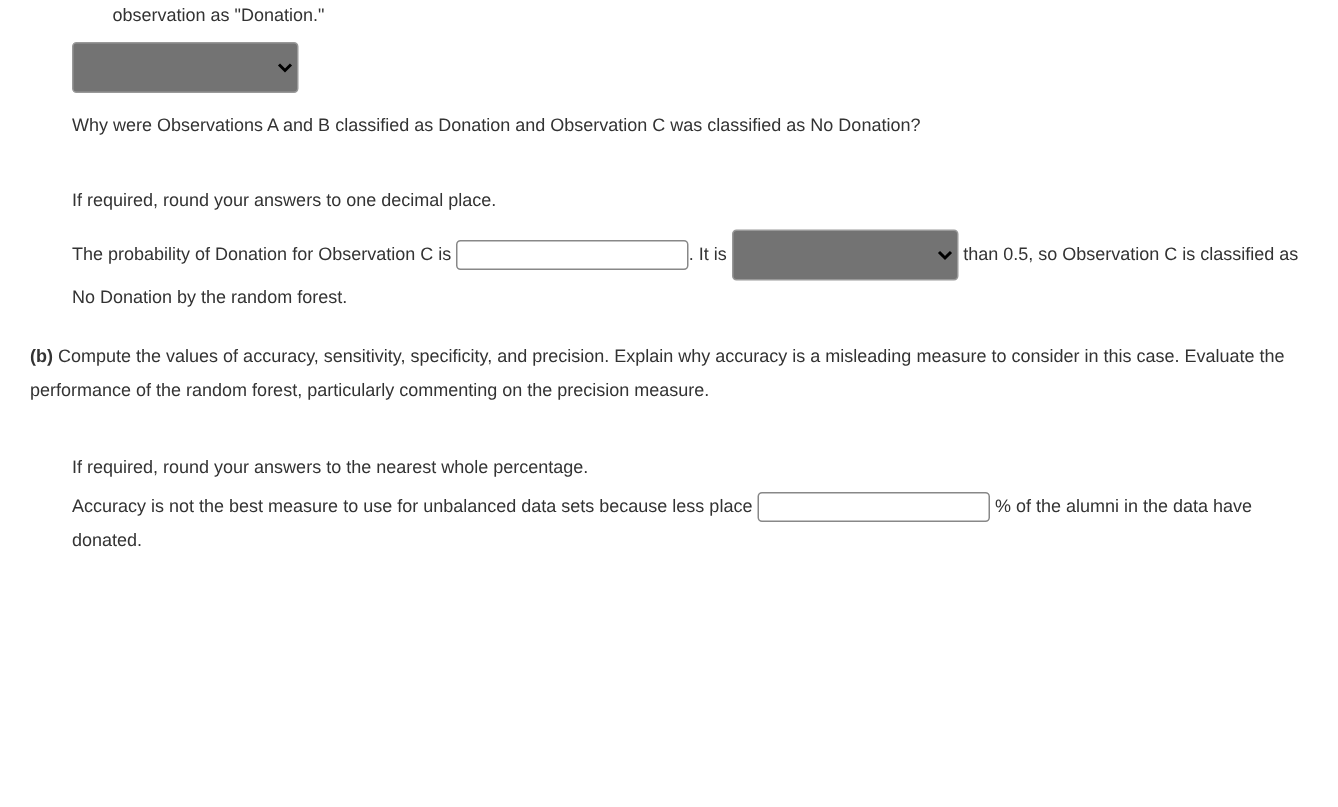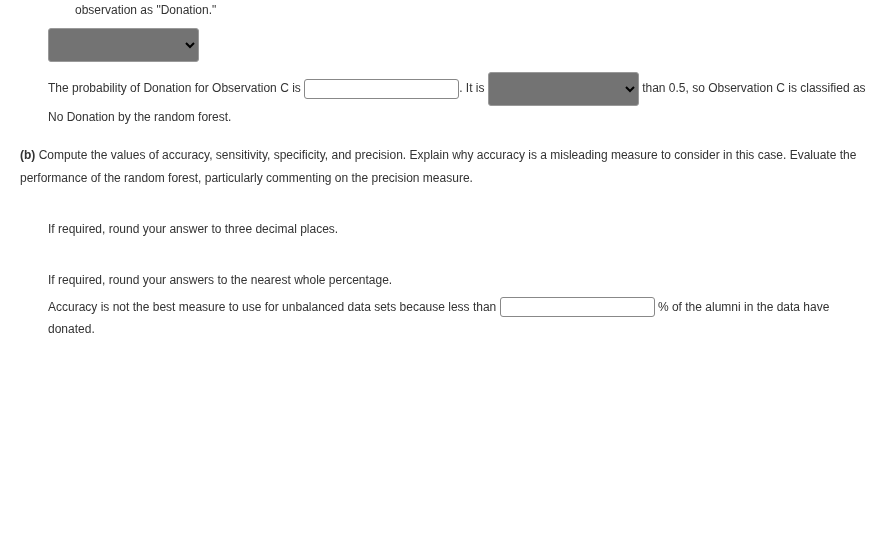--- a/index.html
+++ b/index.html
@@ -65,37 +65,38 @@
 <div class="content">
 
   <div class="fragment">observation as "Donation."</div>
 
   <div class="select-wrap">
     <select>
       <option>- Select your answer -</option>
     </select>
   </div>
 
+  <div class="line indent-a">Why were Observations A and B classified as Donation and Observation C was classified as No Donation?</div>
 
+  <div class="line indent-a gap-lg">If required, round your answers to one decimal place.</div>
 
 
 
   <div class="line indent-a" style="margin-top:8px">
     <span>The probability of Donation for Observation C is </span><input type="text" class="num-input" style=""><span>. It is </span><select><option>- Select your answer -</option></select><span> than 0.5, so Observation C is classified as No Donation by the random forest.</span>
   </div>
 
   <div class="gap-lg" style="margin-top:16px">
     <div class="line">
       <span class="part-label">(b)</span>
       <span>Compute the values of accuracy, sensitivity, specificity, and precision. Explain why accuracy is a misleading measure to consider in this case. Evaluate the performance of the random forest, particularly commenting on the precision measure.</span>
     </div>
   </div>
 
-  <div class="line indent-a gap-lg">If required, round your answer to three decimal places.</div>
 
 
   <div class="line indent-a gap-lg">If required, round your answers to the nearest whole percentage.</div>
 
   <div class="line indent-a">
-    <span>Accuracy is not the best measure to use for unbalanced data sets because less than </span><input type="text" class="pct-input" style=""><span> % of the alumni in the data have donated.</span>
+    <span>Accuracy is not the best measure to use for unbalanced data sets because less place </span><input type="text" class="pct-input" style=""><span> % of the alumni in the data have donated.</span>
   </div>
 
 </div>
 
 </body></html>

